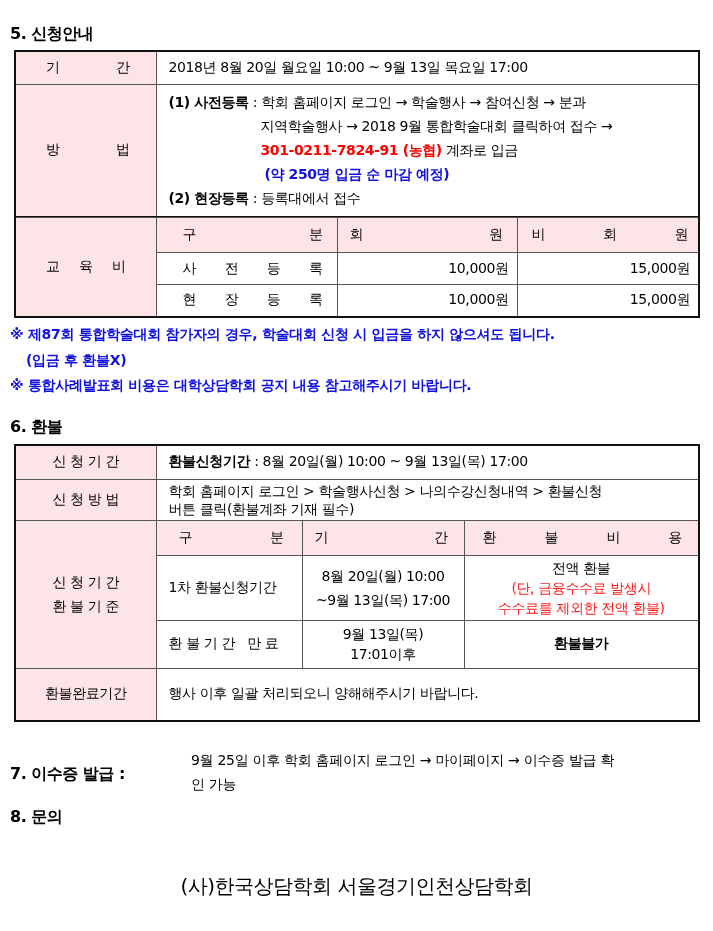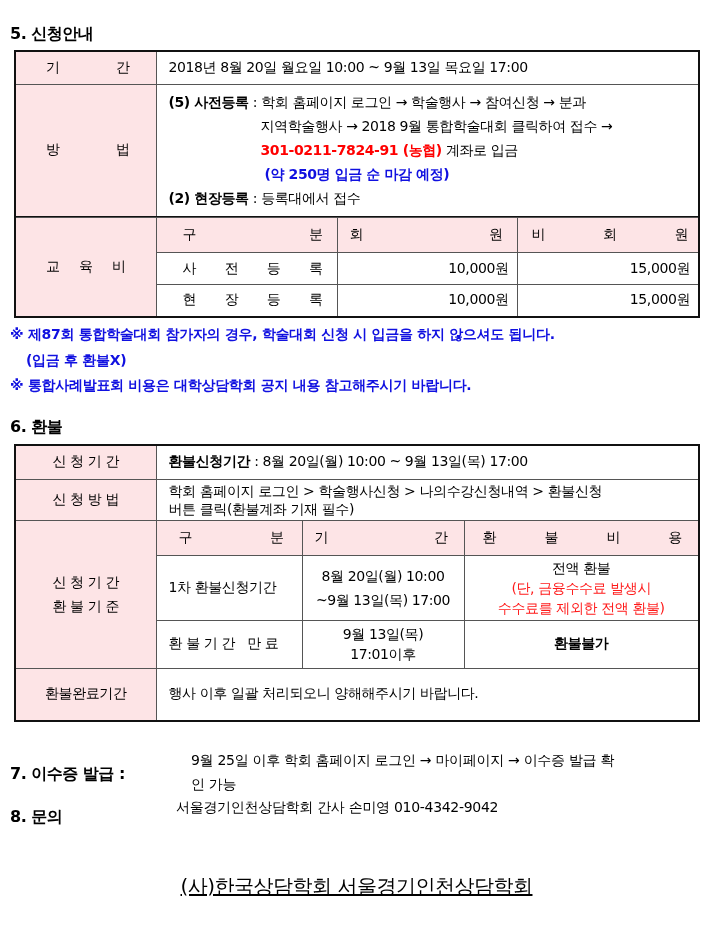--- a/index.html
+++ b/index.html
@@ -45,21 +45,21 @@
     <td class="pad">2018년 8월 20일 월요일 10:00 ~ 9월 13일 목요일 17:00</td>
   </tr>
   <tr style="height:133px;">
     <td class="lab">
       <div class="spread" style="padding:0 26px 0 30px;">
         <span>방</span>
         <span>법</span>
       </div>
     </td>
     <td class="pad" style="padding-top:2px; padding-bottom:2px;">
-      <span class="line"><span class="bold">(5) 사전등록</span><span> : 학회 홈페이지 로그인 → 학술행사 → 참여신청 → 분과</span></span>
+      <span class="line"><span class="bold">(1) 사전등록</span><span> : 학회 홈페이지 로그인 → 학술행사 → 참여신청 → 분과</span></span>
       <span class="line" style="padding-left:92px;">지역학술행사 → 2018 9월 통합학술대회 클릭하여 접수 →</span>
       <span class="line" style="padding-left:92px;"><span class="red-bold">301-0211-7824-91 (농협)</span><span> 계좌로 입금</span></span>
       <span class="line blue-bold" style="padding-left:96px;">(약 250명 입금 순 마감 예정)</span>
       <span class="line"><span class="bold">(2) 현장등록</span><span> : 등록대에서 접수</span></span>
     </td>
   </tr>
 </tbody>
   </table>
 
 <table class="outer" style="left:14px; top:217px; width:684px; border-top:1px solid #555;">
@@ -204,16 +204,15 @@
   </table>
 
 <div class="abs h2" style="left:10px; top:764px;">7. 이수증 발급 :</div>
 <div class="abs" style="left:191px; top:748px; font-size:14px; letter-spacing:-0.3px;">
   <span class="line">9월 25일 이후 학회 홈페이지 로그인 → 마이페이지 → 이수증 발급 확</span>
   <span class="line">인 가능</span>
 </div>
 
 <div class="abs h2" style="left:10px; top:807px;">8. 문의</div>
 <div class="abs" style="left:176px; top:795px; font-size:14px; letter-spacing:-0.3px;">
-  <span class="line">서울경기인천상담학회 간사 손미영 010-4342-9042</span>
 </div>
 
-<div class="abs" style="left:0; width:713px; top:873px; text-align:center; font-size:20px; letter-spacing:-0.5px;text-decoration:underline;">(사)한국상담학회 서울경기인천상담학회</div>
+<div class="abs" style="left:0; width:713px; top:873px; text-align:center; font-size:20px; letter-spacing:-0.5px;">(사)한국상담학회 서울경기인천상담학회</div>
 
 </body></html>

